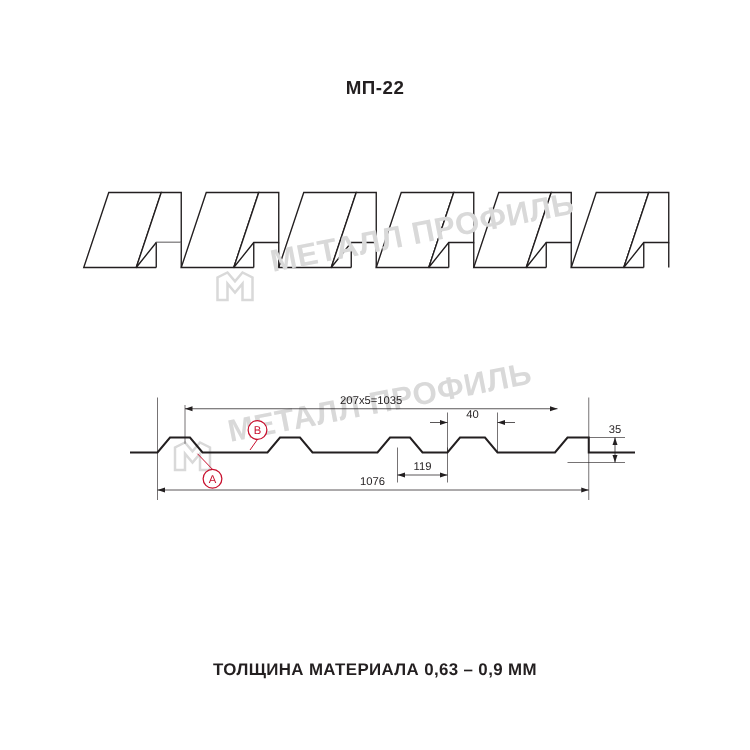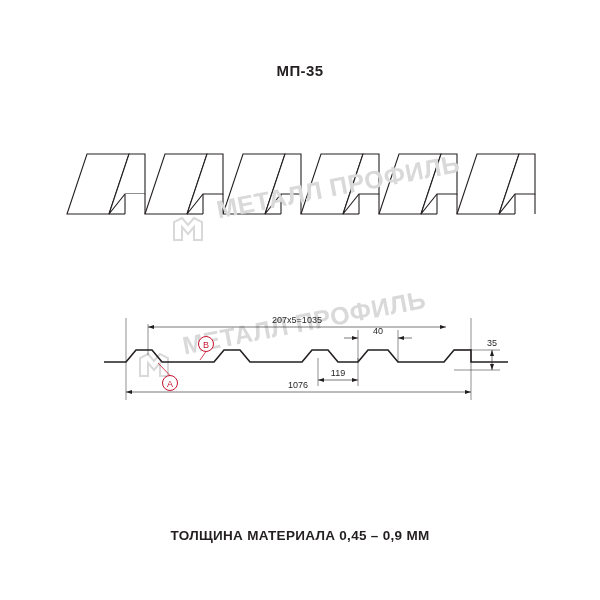--- a/index.html
+++ b/index.html
@@ -115,21 +115,21 @@
     font-family: "Liberation Sans", sans-serif;
     fill: #231f20;
   }
 </style>
 </head>
 <body>
 
 <div class="page">
 
   <div class="title-block">
-    <div class="product-subtitle">МП-35</div>
+    <div class="product-subtitle">МП-22</div>
   </div>
 
   <div class="iso-wrap">
     <svg width="490" height="120" viewBox="0 0 490 120">
       <g fill="none" stroke="#231f20" stroke-width="1.1" stroke-linejoin="miter">
 
         <path d="M10 72 L31 14 L55 14 L55 52 L80 52 L80 14 L104 14 L104 52 L129 52 L129 14 L153 14 L153 52 L178 52 L178 14 L202 14 L202 52 L227 52 L227 14 L251 14 L251 52 L276 52 L276 14 L300 14 L300 52 L325 52 L325 14 L349 14 L349 52 L374 52 L374 14 L398 14 L398 52 L423 52 L423 14 L447 14 L447 52 L472 52 L472 14 L479 14" opacity="0"></path>
       </g>
 
       <g fill="#ffffff" stroke="#231f20" stroke-width="1.1" stroke-linejoin="miter" stroke-linecap="butt">
@@ -267,15 +267,15 @@
       </g>
 
       <g>
         <circle cx="74" cy="83" r="7.5" fill="#ffffff" stroke="#c8102e" stroke-width="1"></circle>
         <text class="mark-letter" x="74" y="86.5" text-anchor="middle" fill="#c8102e">A</text>
         <line x1="74" y1="75.5" x2="62" y2="63" stroke="#c8102e" stroke-width="0.8"></line>
       </g>
     </svg>
   </div>
 
-  <div class="footer-note">ТОЛЩИНА МАТЕРИАЛА 0,45 – 0,9 ММ</div>
+  <div class="footer-note">ТОЛЩИНА МАТЕРИАЛА 0,63 – 0,9 ММ</div>
 
 </div>
 
 </body></html>

